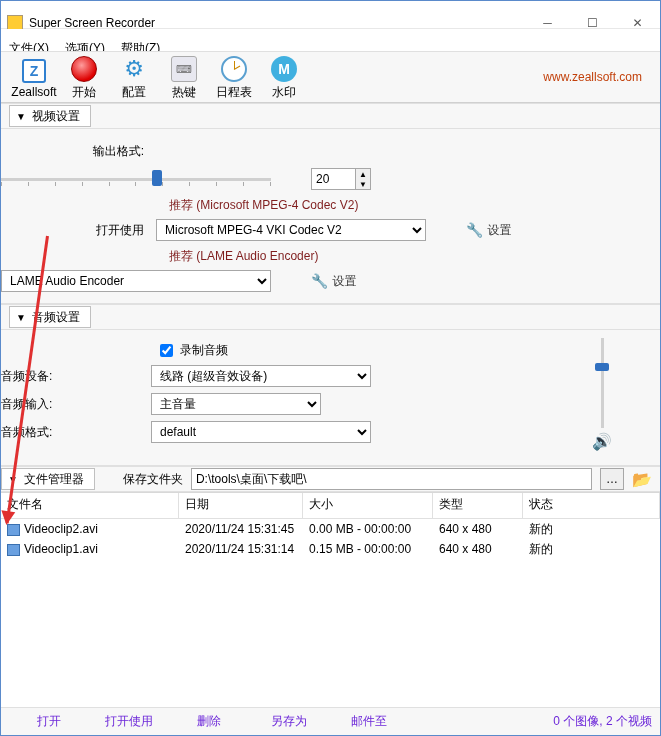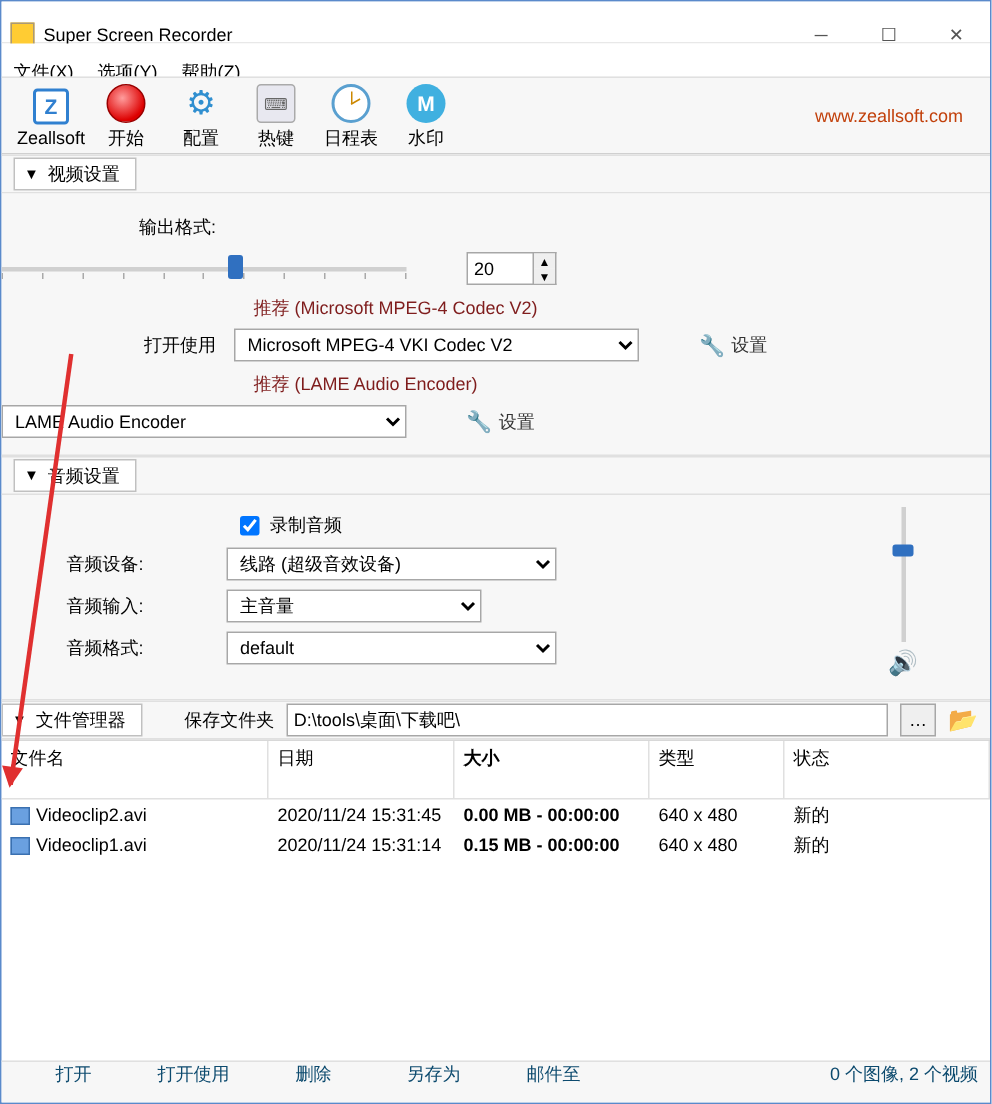--- a/index.html
+++ b/index.html
@@ -90,21 +90,21 @@
     height: 22px;
     display: flex; align-items:center;
     border: 1px solid #c0c0c0;
     background: #fff;
     padding: 0 10px 0 6px;
   }
   .collapser .tri { margin-right:6px; font-size:10px;}
   .panel { background:#f7f7f7; padding:8px 8px 8px 0; border-bottom:1px solid #e0e0e0;}
   .row { display:flex; align-items:center; height:28px;}
   .lbl { width:155px; text-align:right; padding-right:12px;}
-  .lbl-small { width:150px; text-align:center; padding-right:12px;}
+  .lbl-small { width:150px; text-align:left; padding-right:12px;}
   select, input[type=text] {
     height: 22px;
     border: 1px solid #a7a7a7;
     background:#fff;
     font-size:12px;
     padding: 0 4px;
     font-family: inherit;
   }
   .sel-wide { width: 270px;}
   .sel-audio { width: 220px;}
@@ -135,32 +135,32 @@
   .vslider .vthumb{ position:absolute; top:25px; left:3px; width:14px; height:8px; background:#3070c0; border-radius:2px;}
   .audio-panel { display:flex;}
   .audio-left { flex:1;}
   .audio-right { width:100px; display:flex; flex-direction:column; align-items:center; justify-content:flex-end; gap:4px; padding-bottom:6px;}
   .spk { color:#3080d0; font-size:16px;}
   .path-row{display:flex;align-items:center;gap:8px;padding:0 8px 0 0;}
   .path-input{flex:1;}
   .ellips{width:24px;height:22px;border:1px solid #a7a7a7;background:#efefef;display:flex;align-items:center;justify-content:center;}
   .folder-icon{color:#e0a030;font-size:16px;}
   .file-table{flex:1;overflow:hidden;border-top:1px solid #d8d8d8;}
-  .table-head{display:flex;background:#fff;border-bottom:1px solid #e0e0e0;height:39px;}
+  .table-head{display:flex;background:#fff;border-bottom:1px solid #e0e0e0;height:26px;}
   .th{padding:3px 6px;border-right:1px solid #e0e0e0;}
   .col-name{width:178px;}
   .col-date{width:124px;}
-  .col-size{width:130px;font-weight:bold;}
+  .col-size{width:130px;}
   .col-type{width:90px;}
   .col-status{flex:1;}
   .trow{display:flex;height:20px;align-items:center;}
   .trow:first-child{background:#f0f7ff;}
   .td{padding:2px 6px;}
   .file-ico{display:inline-block;width:13px;height:12px;background:#6aa0e0;margin-right:4px;border:1px solid #3a70b0;vertical-align:middle;}
-  .statusbar{height:28px;border-top:1px solid #e0e0e0;background:#f7f7f7;display:flex;padding:0 8px;color:#0c4a6e;}
+  .statusbar{height:28px;border-top:1px solid #e0e0e0;background:#f7f7f7;display:flex;align-items:center;padding:0 8px;color:#6d28d9;}
   .statusbar .sbtn{width:80px;text-align:center;}
   .statusbar .sflex{flex:1;}
   .arrow{position:absolute;left:45px;top:235px;width:3px;height:290px;background:#e03030;transform:rotate(8deg);transform-origin:top;z-index:5;}
   .arrow::after{content:"";position:absolute;bottom:-2px;left:-6px;border-left:7px solid transparent;border-right:7px solid transparent;border-top:14px solid #e03030;}
 </style>
 </head>
 <body>
 
 <div class="titlebar">
   <div class="app-icon"></div>

